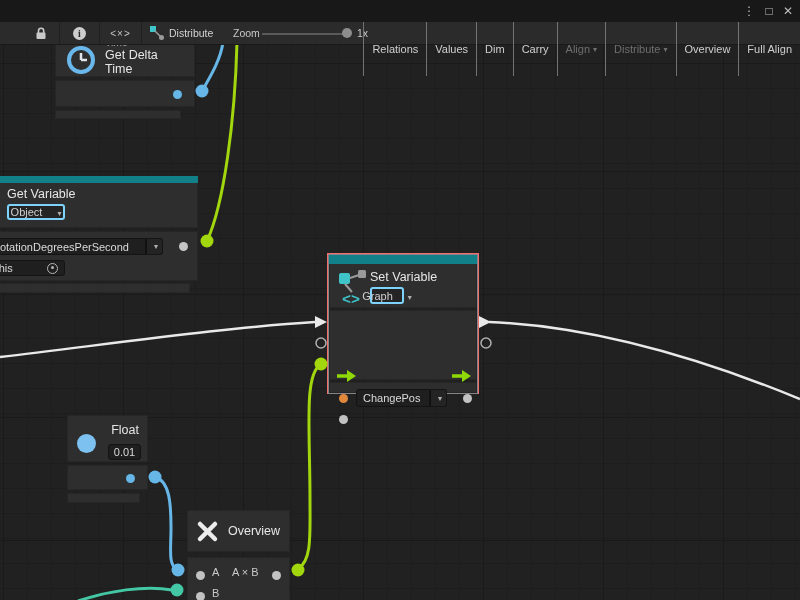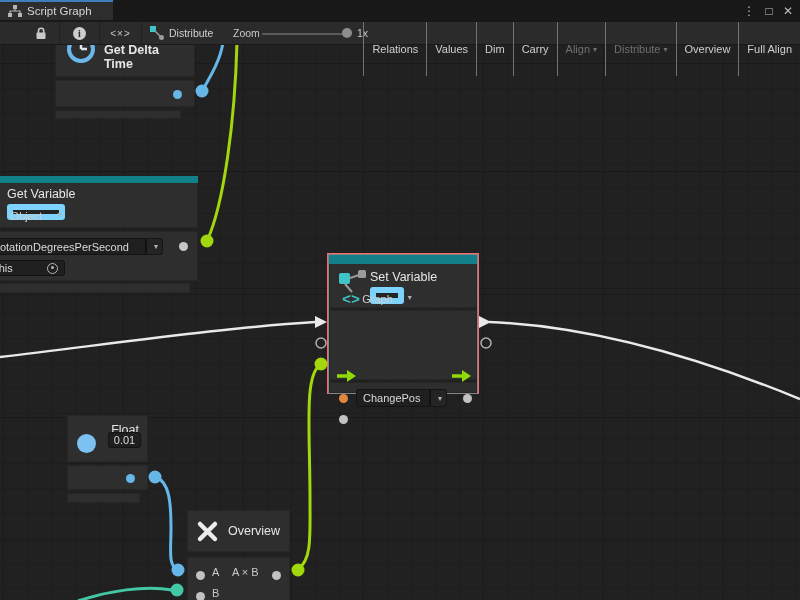--- a/index.html
+++ b/index.html
@@ -35,22 +35,22 @@
   #zoom-label{position:absolute;left:233px;top:0;height:22px;display:flex;align-items:center;color:#c7c7c7;}
   #zoom-value{position:absolute;left:357px;top:0;height:22px;display:flex;align-items:center;color:#c7c7c7;}
   #graphname{position:absolute;left:150px;top:0;height:22px;display:flex;align-items:center;gap:5px;color:#d2d2d2;}
   
   .node-sec{background:#2e2e2e;border:1px solid #262626;box-sizing:border-box;}
   .node{position:absolute;z-index:3;}
   .ntitle{font-size:12.5px;color:#e6e6e6;}
   .ncat{font-size:10.5px;color:#b3b3b3;}
   .field{background:#1f1f1f;border:1px solid #131313;border-radius:3px;color:#dadada;
          font-size:11px;display:flex;align-items:center;box-sizing:border-box;padding:0 6px;}
-  .dropbtn{background:#242424;border:6px solid #7dd3fc;border-radius:3px;color:#d0d0d0;
-           font-size:11px;display:flex;align-items:flex-start;justify-content:center;gap:12px;box-sizing:border-box;padding:0 7px;}
+  .dropbtn{background:#242424;border:2px solid #7dd3fc;border-radius:3px;color:#d0d0d0;
+           font-size:11px;display:flex;align-items:flex-end;justify-content:center;gap:12px;box-sizing:border-box;padding:0 7px;}
   .dd-caretseg{background:#242424;border:1px solid #151515;border-left:1px solid #101010;
            border-radius:0 3px 3px 0;display:flex;align-items:center;justify-content:center;box-sizing:border-box;}
   .port{border-radius:50%;position:absolute;}
   .plabel{font-size:11px;color:#c9c9c9;position:absolute;}
   #sel-border{position:absolute;left:327px;top:253px;width:152px;height:141px;
               border:2px solid #f06e6b;box-sizing:border-box;z-index:3;}
   #svg-wires{position:absolute;left:0;top:0;z-index:4;pointer-events:none;}
   .icircle{border-radius:50%;}
 </style>
 </head>
@@ -96,21 +96,21 @@
     <g>
       <path d="M 78 601 C 108 591, 145 585, 172 590" stroke="#43c7a4" stroke-width="3" fill="none"></path>
       <circle cx="177" cy="590" r="6.5" fill="#43c7a4"></circle>
     </g>
 
     <circle cx="321" cy="343" r="5" fill="none" stroke="#b0b0b0" stroke-width="1.5"></circle>
     <circle cx="486" cy="343" r="5" fill="none" stroke="#b0b0b0" stroke-width="1.5"></circle>
   </svg>
 
   <div class="node" style="left:55px;top:30px;width:140px;">
-    <div class="node-sec" style="height:47px;display:flex;align-items:flex-start;padding:0 8px;gap:8px;font-weight:bold;">
+    <div class="node-sec" style="height:47px;display:flex;align-items:flex-end;padding:0 8px;gap:8px;">
       <svg width="34" height="34">
         <circle cx="17" cy="18" r="12" stroke="#6ab7ec" stroke-width="4" fill="none"></circle>
         <path d="M17 18 V11 M17 18 H23" stroke="#dfe5ea" stroke-width="2.5" fill="none"></path>
       </svg>
       <div>
         <div class="ncat">Time</div>
         <div class="ntitle">Get Delta Time</div>
       </div>
     </div>
     <div class="node-sec" style="height:27px;margin-top:3px;position:relative;">
@@ -184,21 +184,21 @@
       <div class="port" style="left:133px;top:83px;width:9px;height:9px;background:#c2c2c2;"></div>
       <div class="port" style="left:9px;top:104px;width:9px;height:9px;background:#c2c2c2;"></div>
     </div>
     <div class="node-sec" style="height:11px;margin-top:2px;"></div>
   </div>
 
   <div class="node" style="left:67px;top:415px;width:81px;">
     <div class="node-sec" style="height:47px;position:relative;">
       <div class="icircle" style="position:absolute;left:9px;top:18px;width:19px;height:19px;background:#7cc1ef;"></div>
       <div class="ntitle" style="position:absolute;right:8px;top:7px;">Float</div>
-      <div class="field" style="position:absolute;right:6px;top:16px;width:33px;height:16px;justify-content:center;padding:0 2px;">
+      <div class="field" style="position:absolute;right:6px;top:28px;width:33px;height:16px;justify-content:center;padding:0 2px;">
         <span>0.01</span>
       </div>
     </div>
     <div class="node-sec" style="height:25px;margin-top:3px;position:relative;">
       <div class="port" style="left:58px;top:8px;width:9px;height:9px;background:#66b6e8;"></div>
     </div>
     <div class="node-sec" style="height:10px;margin-top:3px;width:73px;"></div>
   </div>
 
   <div class="node" style="left:187px;top:510px;width:103px;">
@@ -212,29 +212,20 @@
       <div class="port" style="left:8px;top:12.5px;width:9px;height:9px;background:#c2c2c2;"></div>
       <div class="plabel" style="left:24px;top:8px;">A</div>
       <div class="plabel" style="left:44px;top:8px;">A × B</div>
       <div class="port" style="left:84px;top:12.5px;width:9px;height:9px;background:#c2c2c2;"></div>
       <div class="port" style="left:8px;top:33.5px;width:9px;height:9px;background:#c2c2c2;"></div>
       <div class="plabel" style="left:24px;top:29px;">B</div>
     </div>
   </div>
 
   <div id="tabbar">
-    <div id="tab">
-      <svg width="14" height="12">
-        <rect x="5" y="0" width="4" height="4" fill="#b5b5b5"></rect>
-        <rect x="0" y="8" width="4" height="4" fill="#b5b5b5"></rect>
-        <rect x="10" y="8" width="4" height="4" fill="#b5b5b5"></rect>
-        <path d="M7 4 V6 M2 8 V6 H12 V8" stroke="#b5b5b5" stroke-width="1.2" fill="none"></path>
-      </svg>
-      <span>Script Graph</span>
-    </div>
     <div class="winctl" style="right:42px;">⋮</div>
     <div class="winctl" style="right:22px;">□</div>
     <div class="winctl" style="right:3px;">✕</div>
   </div>
 
   <div id="toolbar">
     <div class="tb-cell" style="left:22px;width:38px;">
       <svg width="12" height="14">
         <path d="M3.5 7 V4.8 A2.6 2.6 0 0 1 8.7 4.8 V7" stroke="#c9c9c9" stroke-width="1.6" fill="none"></path>
         <rect x="1.5" y="6.5" width="9" height="6.5" rx="1" fill="#c9c9c9"></rect>

